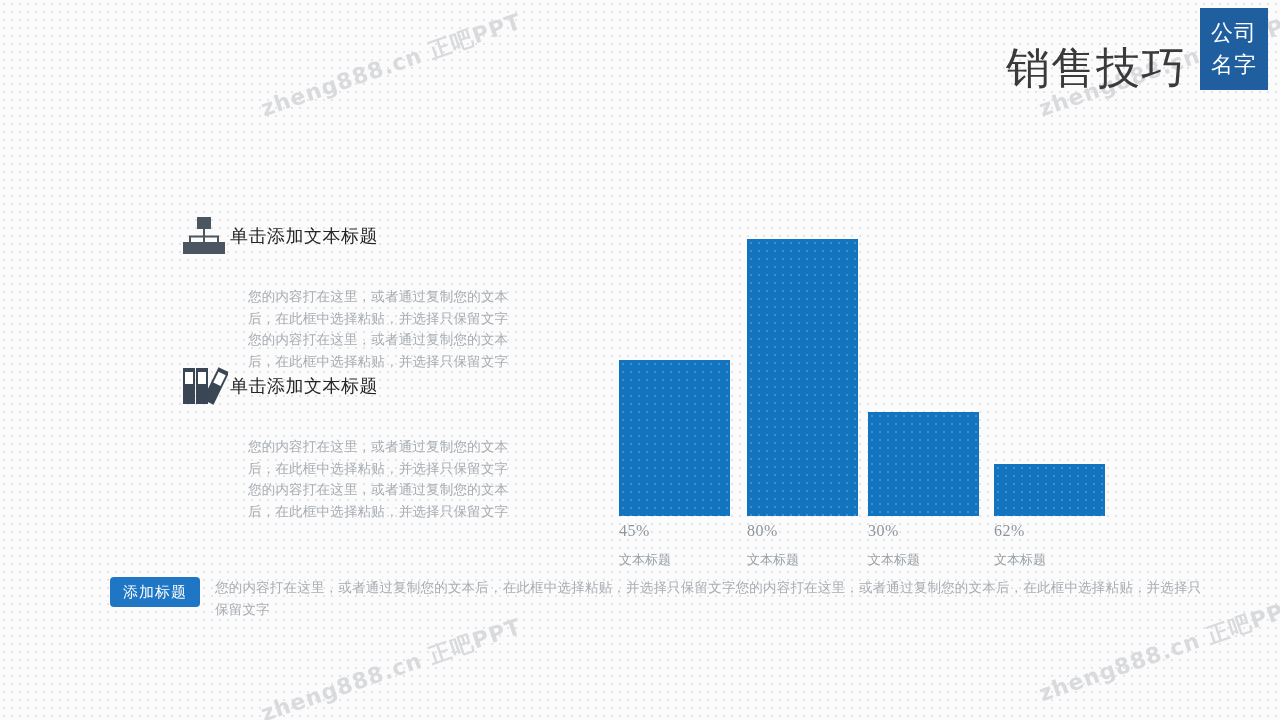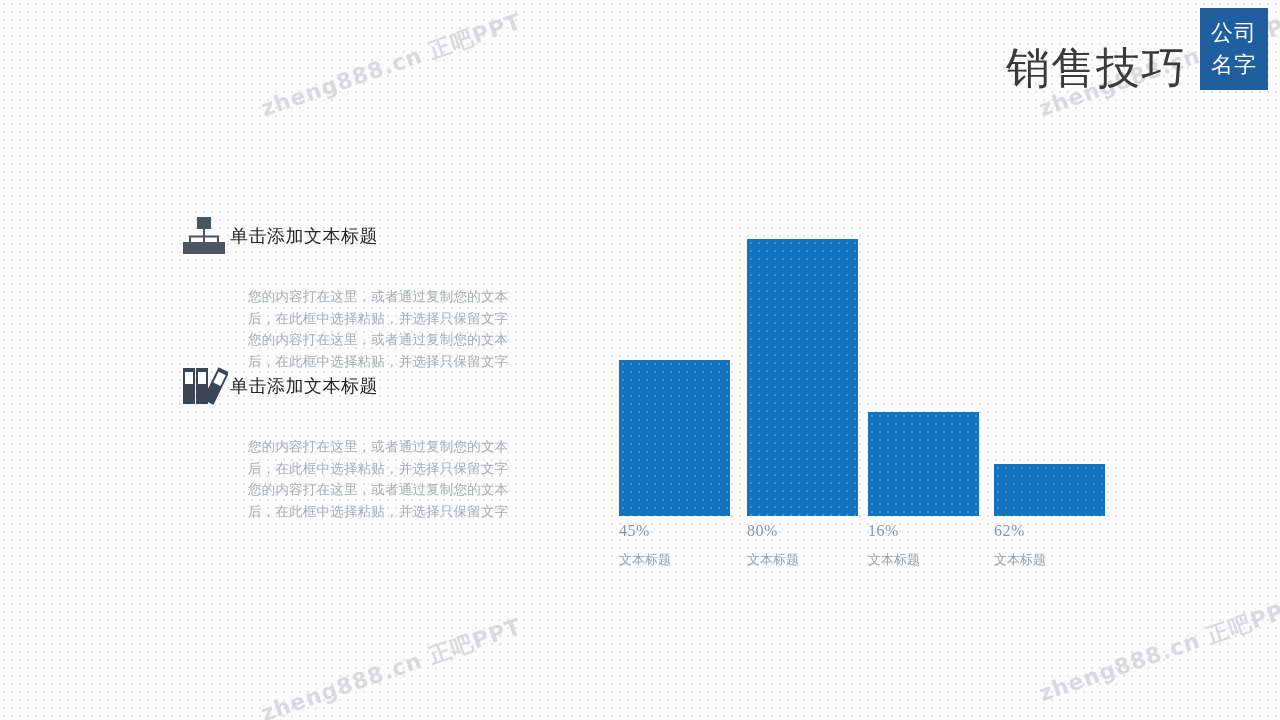--- a/index.html
+++ b/index.html
@@ -279,30 +279,34 @@
         <div class="bar" style="height: 276.8px; background-color: rgb(18, 115, 190);"></div>
         <div class="bar-label">
           <div class="bar-pct">80%</div>
           <div class="bar-name">文本标题</div>
         </div>
       </div>
 
       <div class="bar-col" style="left:259px">
         <div class="bar" style="height: 103.8px; background-color: rgb(18, 115, 190);"></div>
         <div class="bar-label">
-          <div class="bar-pct">16%</div>
+          <div class="bar-pct">30%</div>
           <div class="bar-name">文本标题</div>
         </div>
       </div>
 
       <div class="bar-col" style="left:385px">
         <div class="bar" style="height: 51.9px; background-color: rgb(18, 115, 190);"></div>
         <div class="bar-label">
           <div class="bar-pct">62%</div>
           <div class="bar-name">文本标题</div>
         </div>
       </div>
 
     </div>
   </div>
 
+  <div id="footer">
+    <div id="footer-button" style="background: rgb(30, 118, 196);">添加标题</div>
+    <div id="footer-text">您的内容打在这里，或者通过复制您的文本后，在此框中选择粘贴，并选择只保留文字您的内容打在这里，或者通过复制您的文本后，在此框中选择粘贴，并选择只保留文字</div>
+  </div>
 
 </div>
 
 </body></html>

